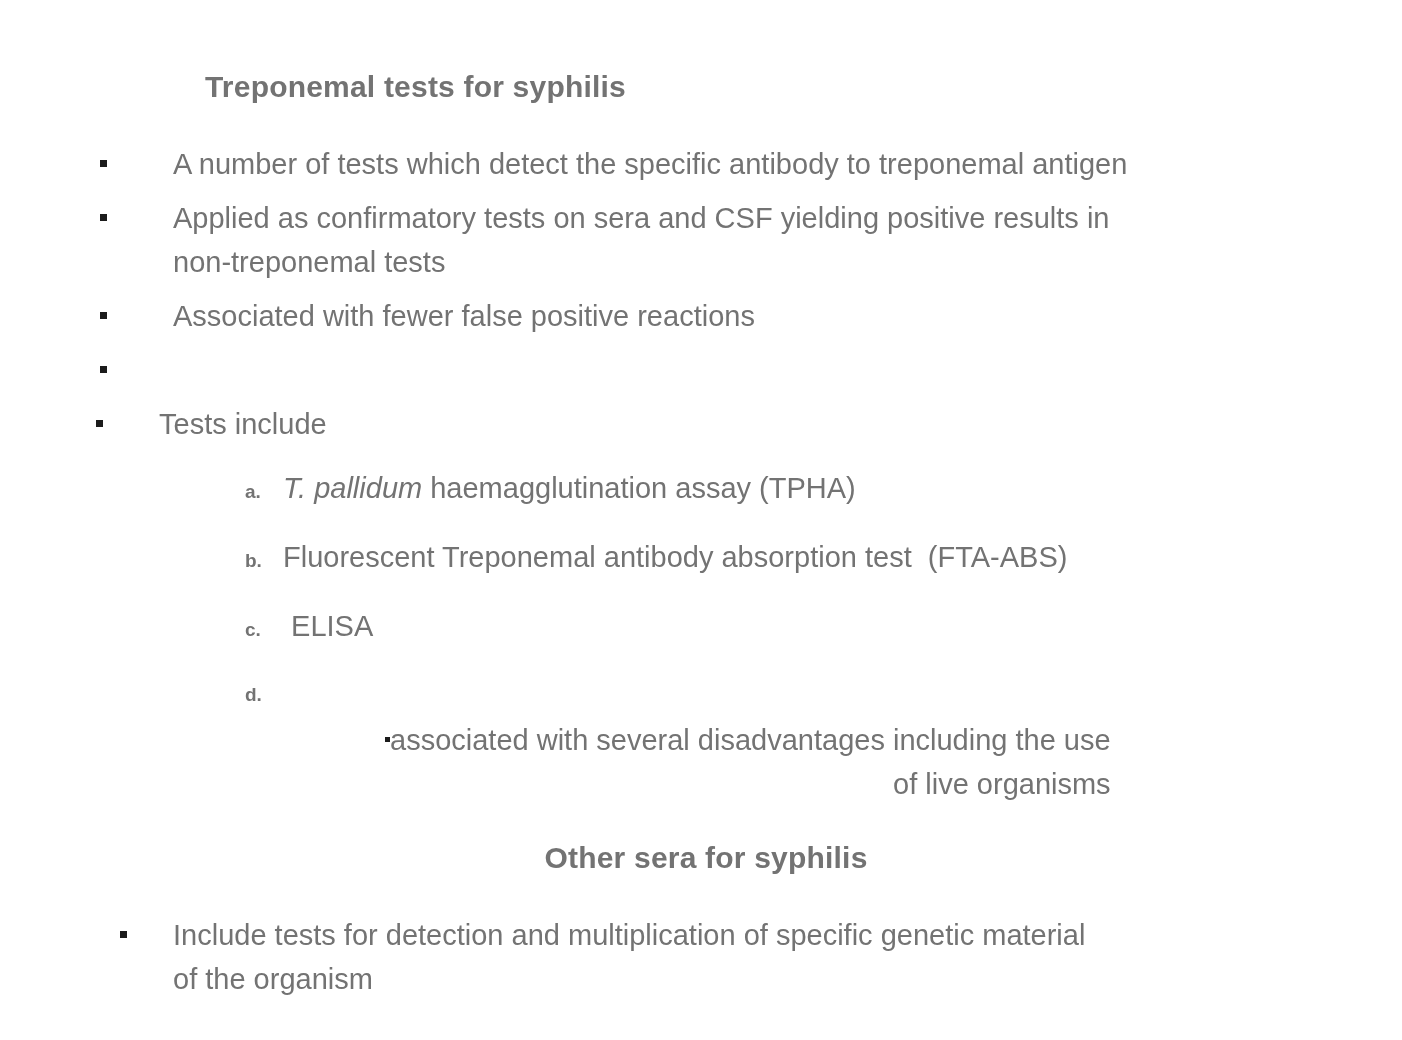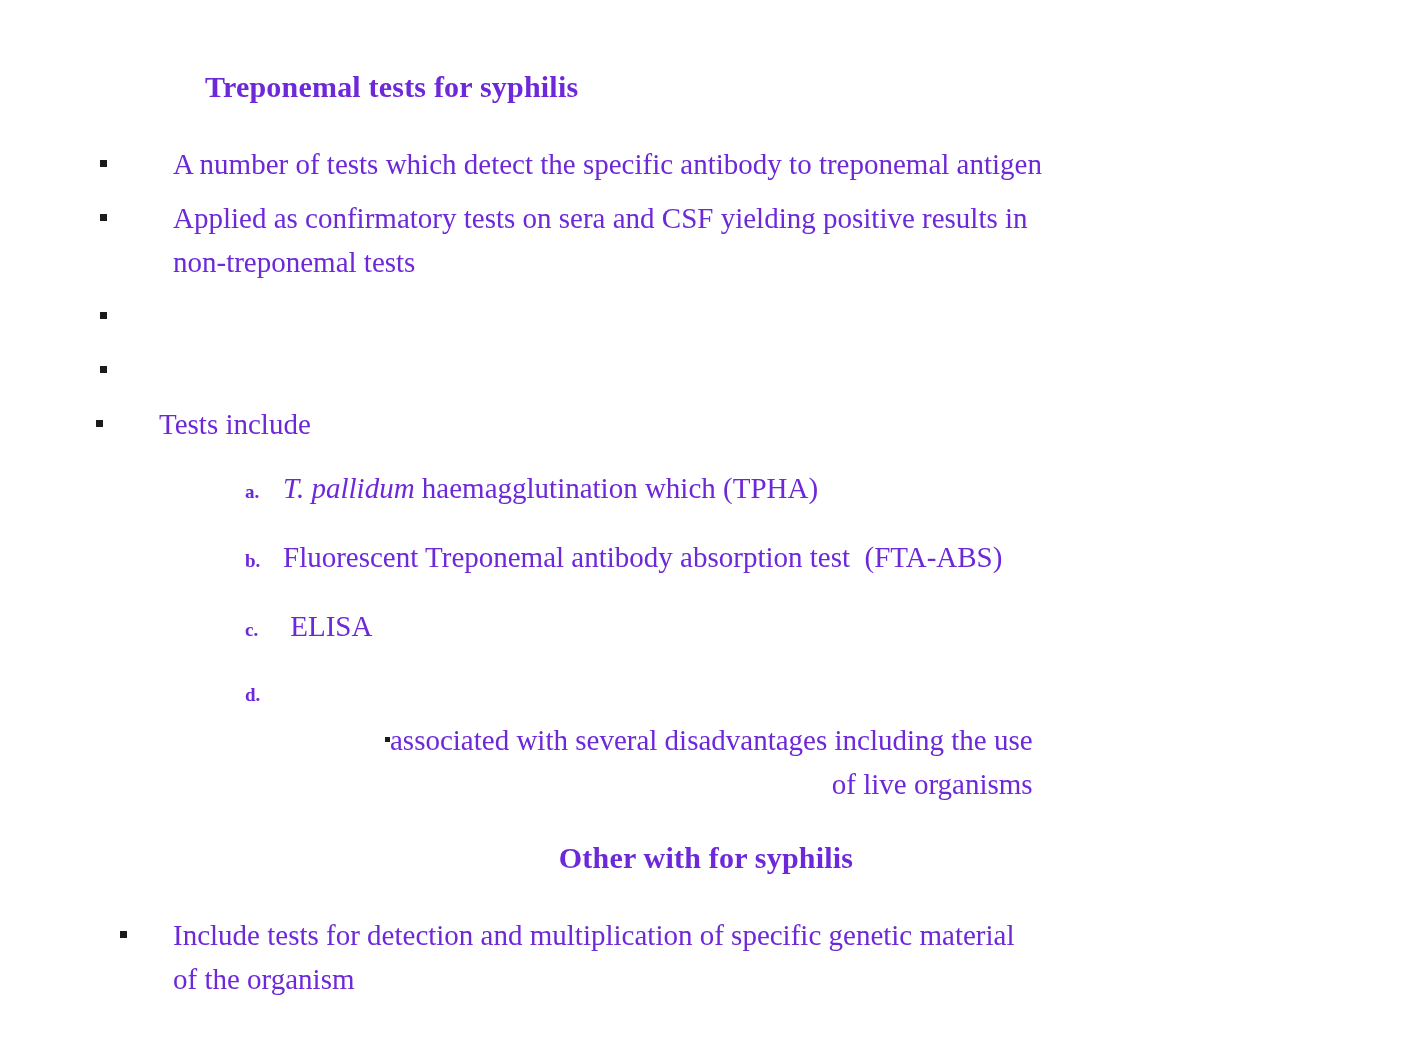--- a/index.html
+++ b/index.html
@@ -6,22 +6,22 @@
     margin: 0;
     padding: 0;
     background: #ffffff;
   }
   .page {
     position: relative;
     width: 1402px;
     height: 1040px;
     background: #ffffff;
     overflow: hidden;
-    font-family: Liberation Serif, serif;
-    color: #6d28d9;
+    font-family: Liberation Sans, sans-serif;
+    color: #737373;
   }
   .title-main {
     margin: 70px 0 0 205px;
     font-size: 30px;
     font-weight: bold;
     letter-spacing: 0.2px;
   }
   .list-block { margin-top: 38px; }
   .row {
     display: flex;
@@ -86,34 +86,35 @@
     </div>
 
     <div class="row b-main">
       <span class="marker"><span class="sq"></span></span>
       <span class="text">Applied as confirmatory tests on sera and CSF yielding positive results in
 non-treponemal tests</span>
     </div>
 
     <div class="row b-main">
       <span class="marker"><span class="sq"></span></span>
+      <span class="text">Associated with fewer false positive reactions</span>
     </div>
 
     <div class="row b-main">
       <span class="marker"><span class="sq"></span></span>
     </div>
 
     <div class="row b-tests">
       <span class="marker"><span class="sq"></span></span>
       <span class="text">Tests include</span>
     </div>
 
     <div class="row lettered">
       <span class="marker">a.</span>
-      <span class="text"><span class="italic">T. pallidum</span><span> haemagglutination which (TPHA)</span></span>
+      <span class="text"><span class="italic">T. pallidum</span><span> haemagglutination assay (TPHA)</span></span>
     </div>
 
     <div class="row lettered">
       <span class="marker">b.</span>
       <span class="text"><span class="italic"></span><span>Fluorescent Treponemal antibody absorption test  (FTA-ABS)</span></span>
     </div>
 
     <div class="row lettered">
       <span class="marker">c.</span>
       <span class="text"><span class="italic"></span><span> ELISA</span></span>
@@ -124,21 +125,21 @@
     </div>
 
     <div class="row b-sub">
       <span class="marker"><span class="sq-sm"></span></span>
       <span class="text">associated with several disadvantages including the use
 of live organisms</span>
     </div>
 
   </div>
 
-  <div class="title-other">Other with for syphilis</div>
+  <div class="title-other">Other sera for syphilis</div>
 
   <div class="row b-bottom">
     <span class="marker"><span class="sq"></span></span>
     <span class="text">Include tests for detection and multiplication of specific genetic material
 of the organism</span>
   </div>
 
 </div>
 
 </body></html>

